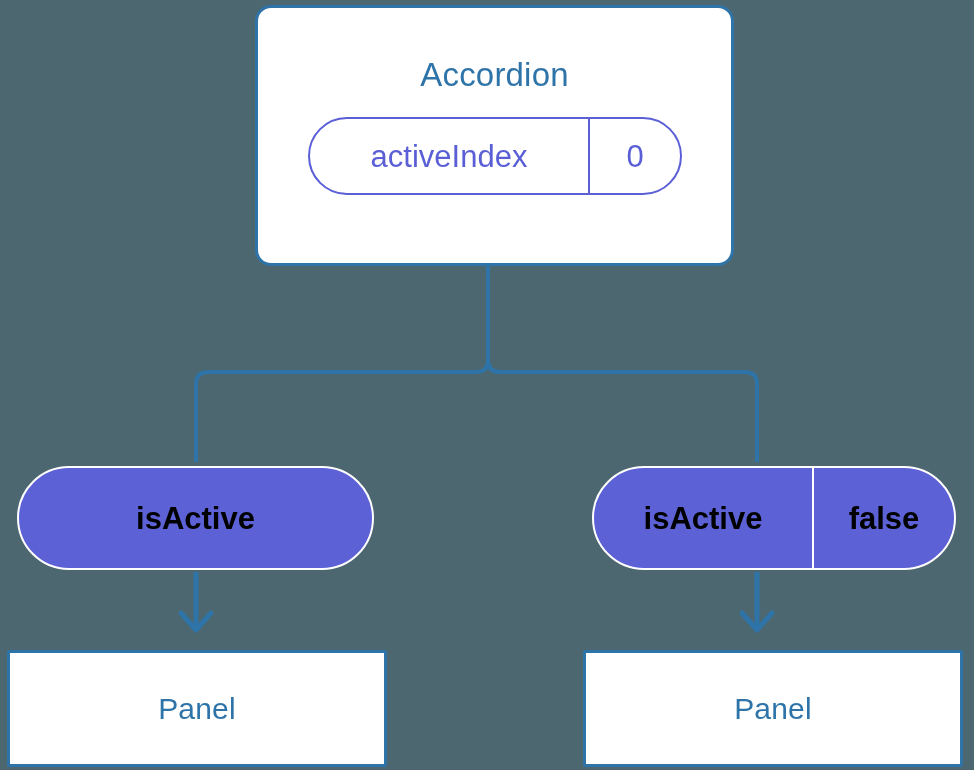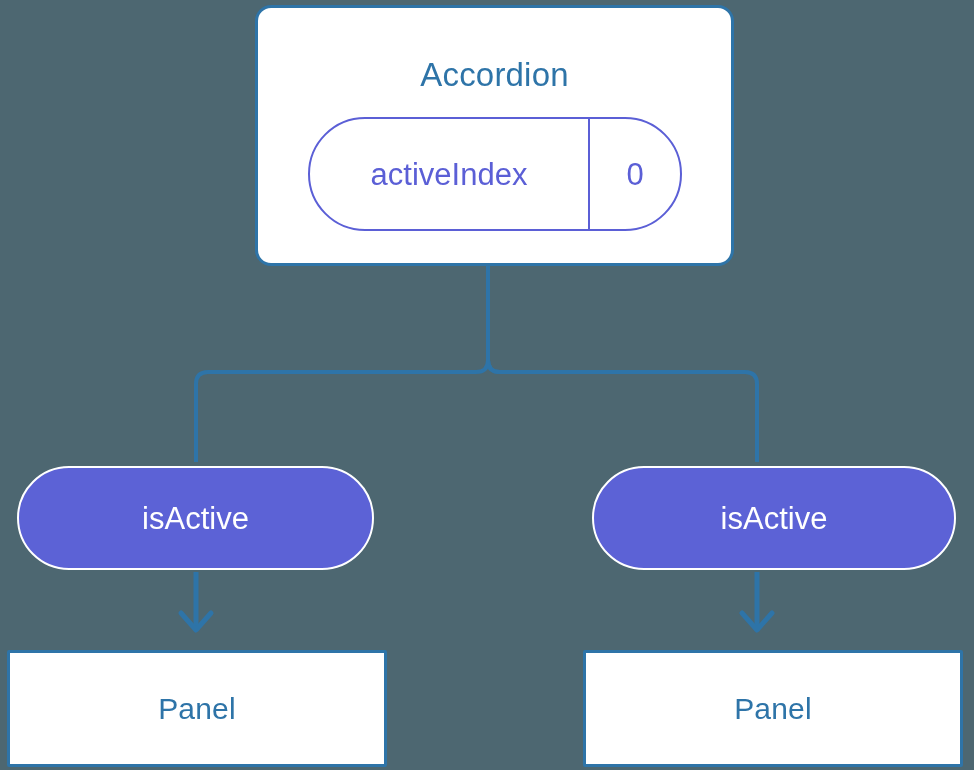--- a/index.html
+++ b/index.html
@@ -111,28 +111,28 @@
   .pill.outline .cell.value {
     flex: 1 1 auto;
     border-left: 2px solid #5b5fd6;
   }
 
   
   .pill.filled {
     background: #5c62d6;
     border: 2px solid #ffffff;
   }
-  .pill.filled .cell { color: #ffffff; }
+  .pill.filled .cell { color: #000000; font-weight: bold; }
   .pill.filled .cell.key   { flex: 1 1 auto; }
   .pill.filled .cell.value {
     flex: 0 0 142px;
     border-left: 2px solid #ffffff;
   }
 
-  #pill-active-index { left: 308px; top: 117px; width: 374px; height: 114px; }
+  #pill-active-index { left: 308px; top: 117px; width: 374px; height: 78px; }
   #pill-is-active-left  { left: 17px;  top: 466px; width: 357px; height: 104px; }
   #pill-is-active-right { left: 592px; top: 466px; width: 364px; height: 104px; }
 </style>
 </head>
 <body>
 
 <div id="stage">
 
   <svg id="connectors" viewBox="0 0 974 770" xmlns="http://www.w3.org/2000/svg">
 
@@ -161,19 +161,20 @@
   <div id="pill-is-active-left" class="pill filled">
     <div class="cell key">isActive</div>
   </div>
 
   <div id="panel-left" class="card panel-card">
     <div class="card-title">Panel</div>
   </div>
 
   <div id="pill-is-active-right" class="pill filled">
     <div class="cell key">isActive</div>
+    <div class="cell value">false</div>
   </div>
 
   <div id="panel-right" class="card panel-card">
     <div class="card-title">Panel</div>
   </div>
 
 </div>
 
 </body></html>

